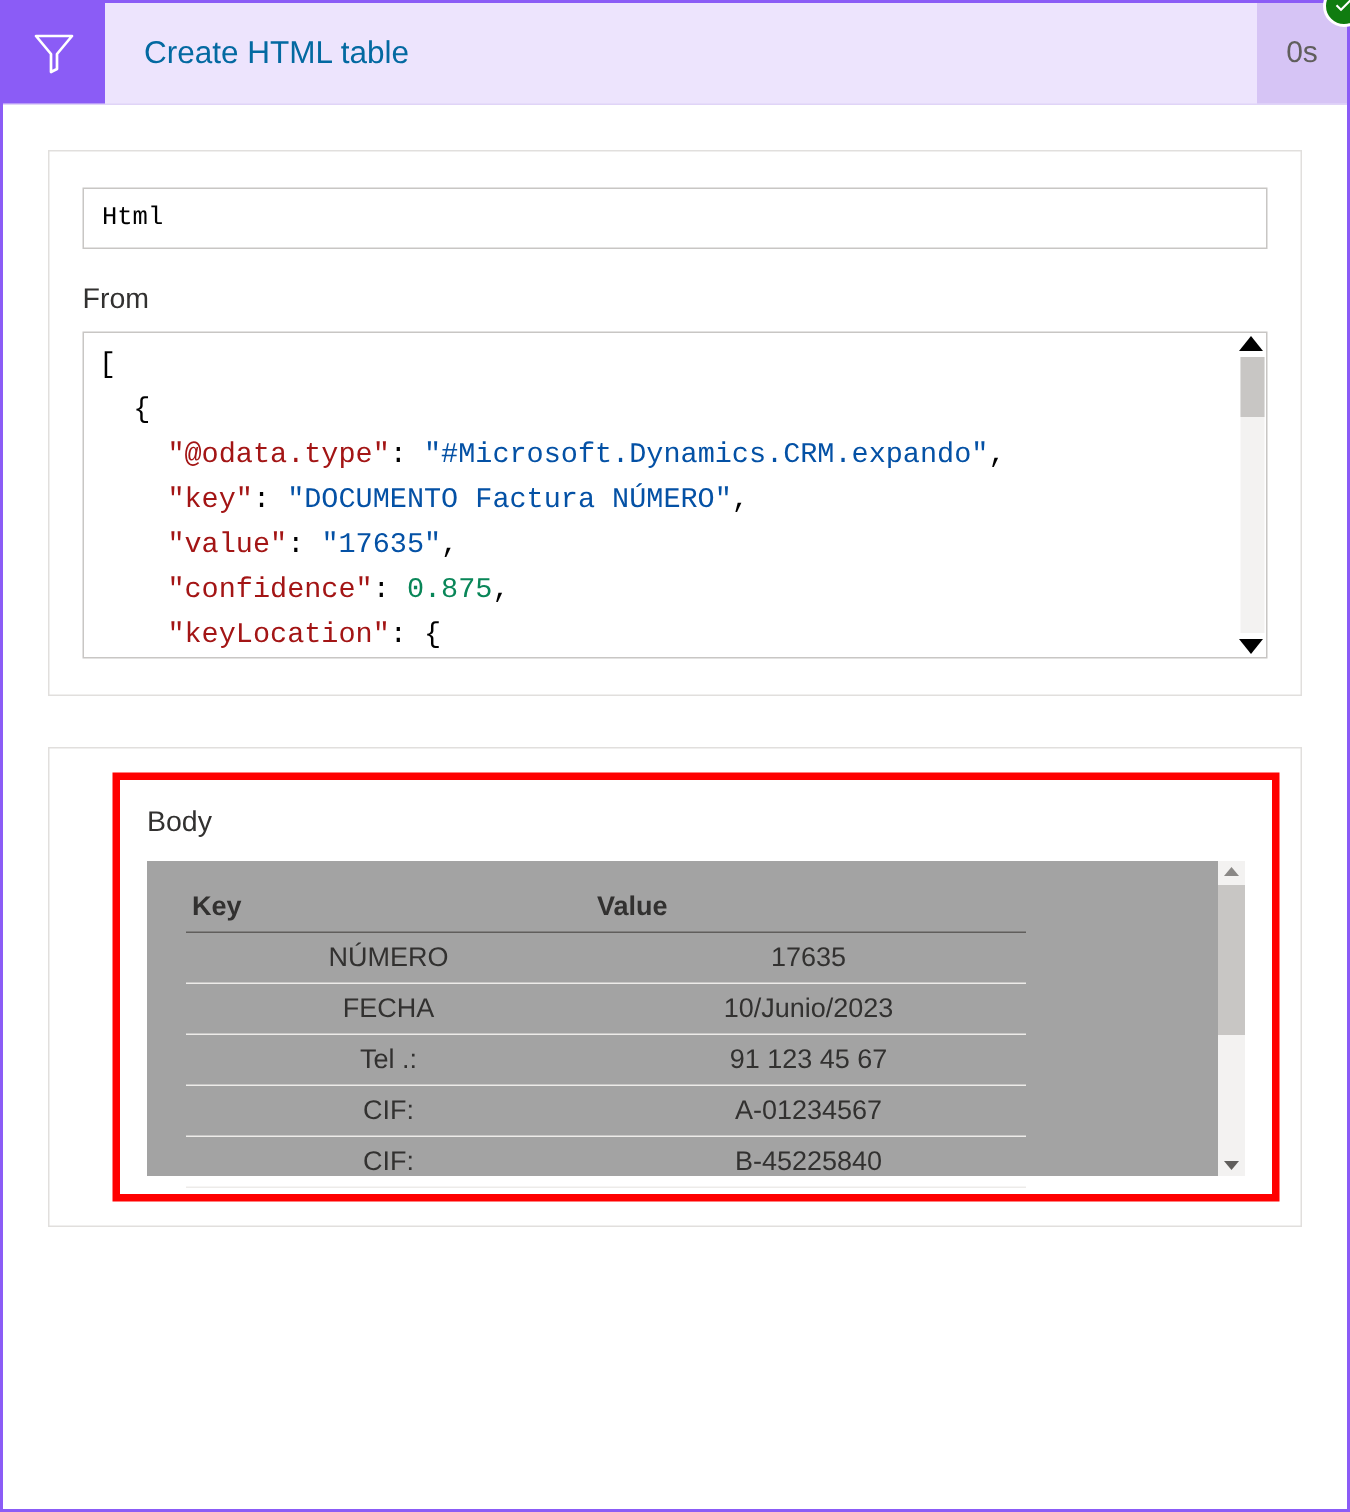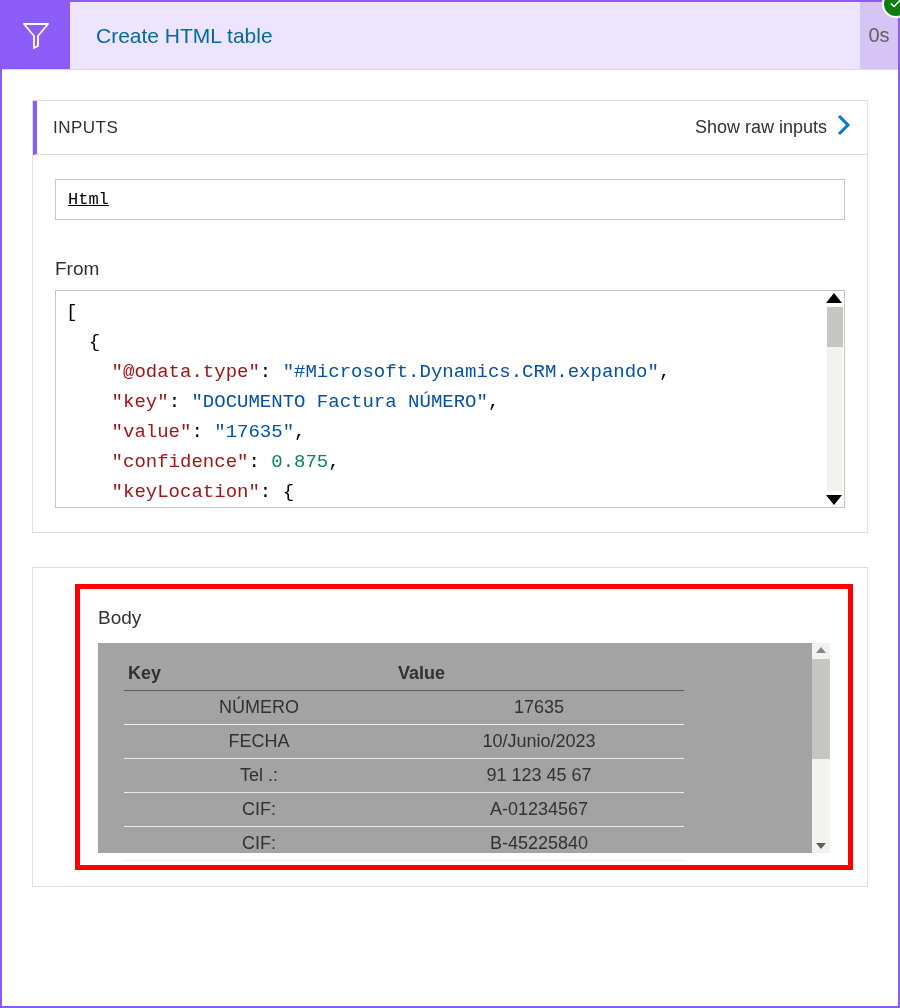--- a/index.html
+++ b/index.html
@@ -34,21 +34,21 @@
     .header-title {
       flex: 1;
       display: flex;
       align-items: center;
       padding-left: 26px;
       font-size: 21px;
       color: #0369a1;
       font-weight: 400;
     }
     .header-time {
-      width: 38px;
+      width: 60px;
       background: #d6c4f5;
       display: flex;
       align-items: center;
       justify-content: center;
       font-size: 20px;
       color: #605e5c;
     }
     .success-badge {
       position: absolute;
       top: -12px;
@@ -105,22 +105,21 @@
       font-size: 19px;
       color: #323130;
       margin-bottom: 10px;
     }
     .field-value-box {
       border: 1px solid #c8c6c4;
       padding: 10px 12px;
       font-family: "Consolas", "Courier New", monospace;
       font-size: 17px;
       color: #000;
-      margin-bottom: 38px;
-      text-decoration: underline;
+      margin-bottom: 23px;
     }
 
     .code-box {
       border: 1px solid #c8c6c4;
       height: 218px;
       overflow: hidden;
       position: relative;
       font-family: "Consolas", "Courier New", monospace;
       font-size: 19px;
       line-height: 1.58;
@@ -218,31 +217,20 @@
         <path d="M6 6 L30 6 L20 18 L20 28 L16 30 L16 18 Z" stroke-linejoin="round"></path>
       </svg>
     </div>
     <div class="header-title">Create HTML table</div>
     <div class="header-time">0s</div>
   </div>
 
   <div class="content">
 
     <div class="panel">
-      <div class="panel-header">
-        <div class="panel-header-title">INPUTS</div>
-        <div class="panel-header-link">
-          <span>Show raw inputs</span>
-          <span class="chevron">
-            <svg width="14" height="22" viewBox="0 0 14 22">
-                <path d="M2 2 L11 11 L2 20" stroke="#0078d4" stroke-width="3" fill="none"></path>
-              </svg>
-          </span>
-        </div>
-      </div>
       <div class="panel-body">
         <div class="field-value-box">Html</div>
 
         <div class="field-label">From</div>
         <div class="code-box"><span class="tok-pun">[</span>
 <span class="tok-pun">  {</span>
     <span class="tok-key">"@odata.type"</span><span class="tok-pun">: </span><span class="tok-str">"#Microsoft.Dynamics.CRM.expando"</span><span class="tok-pun">,</span>
     <span class="tok-key">"key"</span><span class="tok-pun">: </span><span class="tok-str">"DOCUMENTO Factura NÚMERO"</span><span class="tok-pun">,</span>
     <span class="tok-key">"value"</span><span class="tok-pun">: </span><span class="tok-str">"17635"</span><span class="tok-pun">,</span>
     <span class="tok-key">"confidence"</span><span class="tok-pun">: </span><span class="tok-num">0.875</span><span class="tok-pun">,</span>

